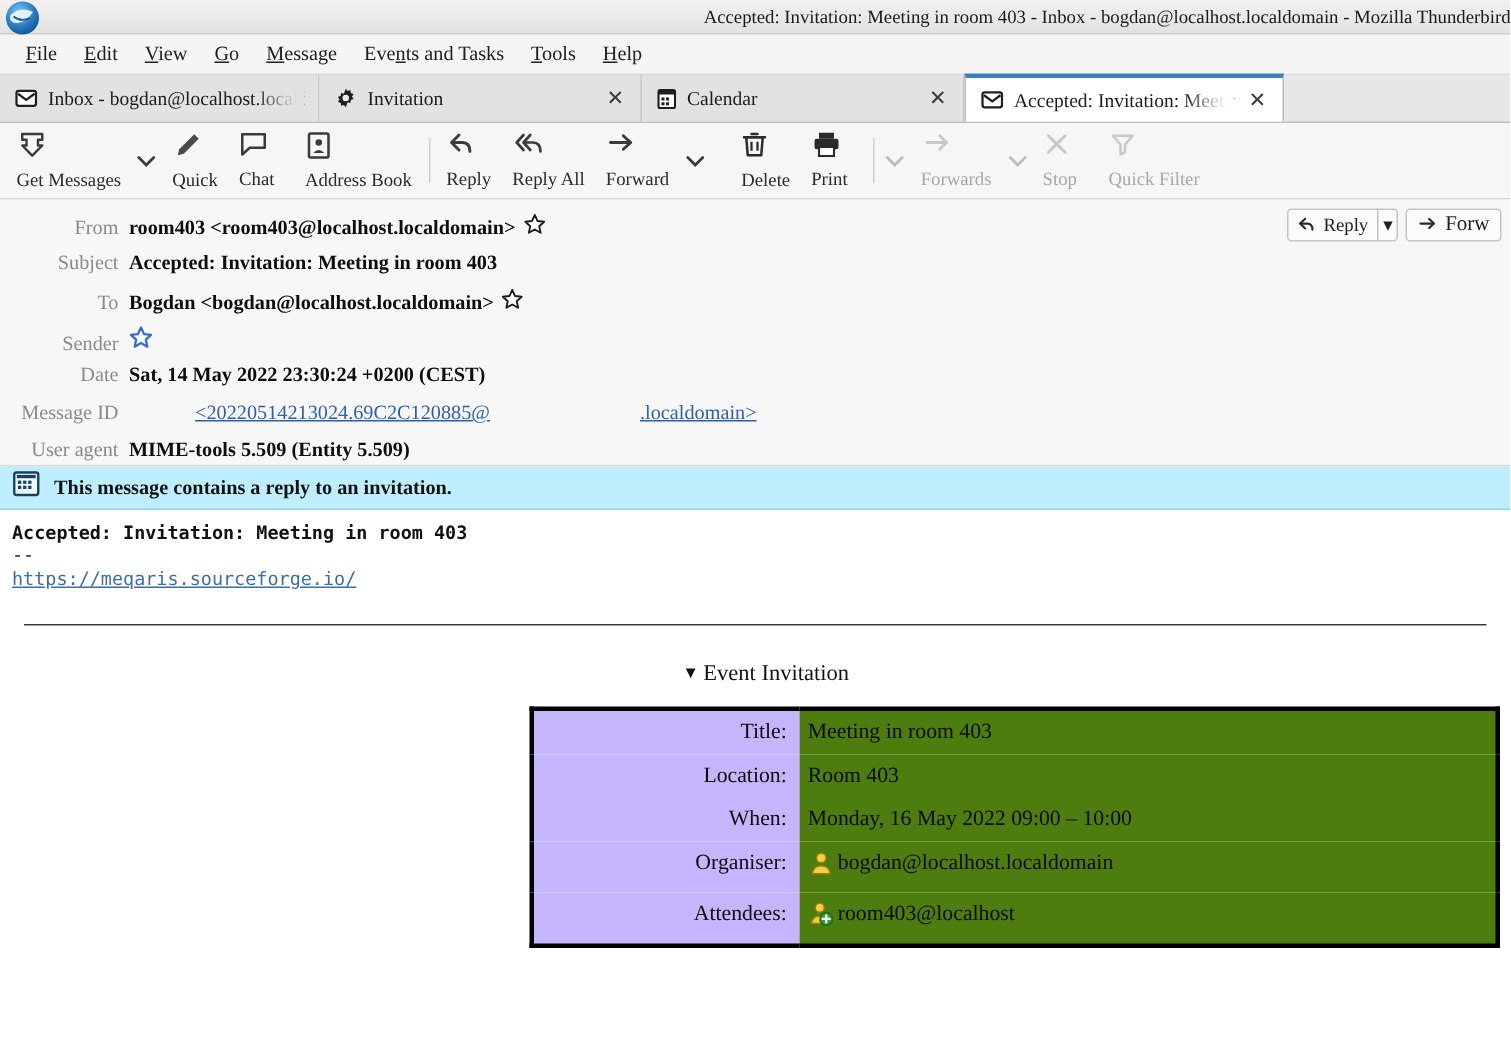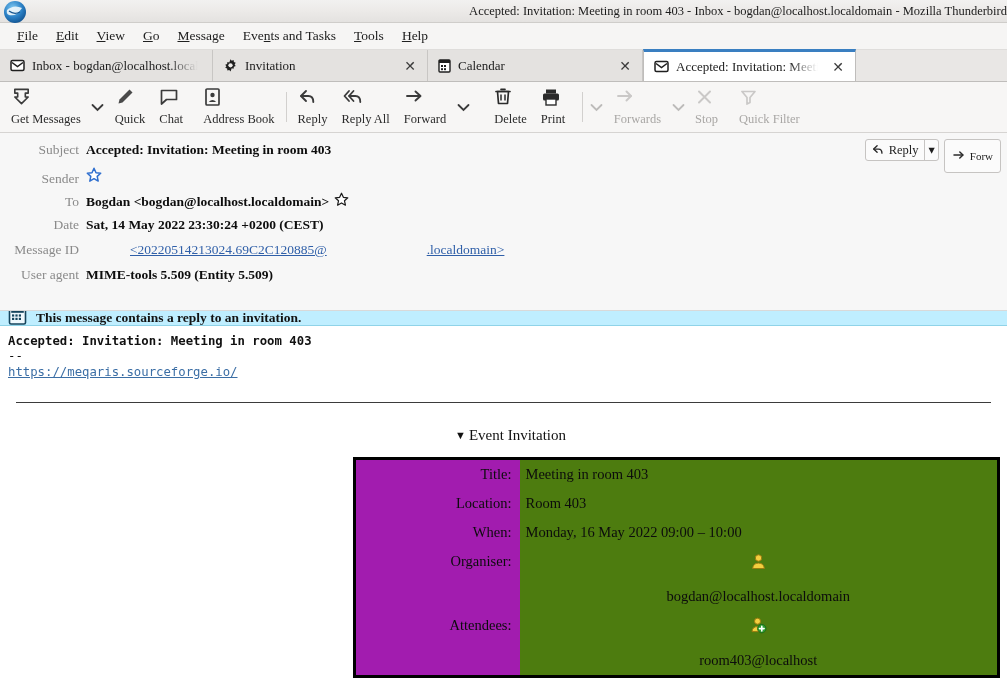--- a/index.html
+++ b/index.html
@@ -201,23 +201,23 @@
     display: flex;
     gap: 5px;
   }
   .hbtn {
     display: flex;
     align-items: center;
     background: #fbfbfb;
     border: 1px solid #c6c4c2;
     border-radius: 3px;
     height: 22px;
-    font-size: 11px;
+    font-size: 14px;
     color: #1e1e1e;
-    padding: 16px 7px;
+    padding: 4px 7px;
     gap: 4px;
     cursor: default;
     white-space: nowrap;
   }
   .hbtn-split {
     display: flex;
     background: #fbfbfb;
     border: 1px solid #c6c4c2;
     border-radius: 3px;
     height: 22px;
@@ -233,21 +233,21 @@
     cursor: default;
   }
   .hbtn-split > .part + .part { border-left: 1px solid #c6c4c2; padding: 0 3px; }
 
   
   .notifybar {
     display: flex;
     align-items: center;
     gap: 9px;
     background: #bfeeff;
-    height: 15px;
+    height: 29px;
     padding: 0 8px;
     border-bottom: 1px solid #8fd3e8;
   }
   .notify-text {
     font-size: 13.5px;
     font-weight: bold;
     color: #121212;
   }
 
   
@@ -298,31 +298,31 @@
     width: 647px;
     background: #ffffff;
   }
   .invite-table td {
     font-size: 14.5px;
     color: #0c0c0c;
     padding: 6px 6px 6px 6px;
     vertical-align: top;
   }
   .invite-table td.k {
-    background: #a21caf;
+    background: #c4b5fd;
     text-align: right;
-    width: 165px;
+    width: 178px;
     white-space: nowrap;
     padding-right: 8px;
   }
   .invite-table td.v {
     background: #4d7c0f;
     padding-left: 6px;
   }
-  .v-inner { display: flex; align-items: center; gap: 14px; flex-direction: column; }
+  .v-inner { display: flex; align-items: flex-start; gap: 3px; }
 </style>
 </head>
 <body>
 
 <div class="titlebar">
   <span class="tb-logo">
     <svg width="26" height="26" viewBox="0 0 26 26">
       <defs>
         <radialGradient id="tbg" cx="40%" cy="32%" r="78%">
           <stop offset="0%" stop-color="#7fc9f2"></stop>
@@ -563,44 +563,55 @@
     </div>
     <div class="hbtn">
       <svg width="14" height="12" viewBox="0 0 14 12">
           <path d="M2 5 h8.5" fill="none" stroke="#2b2b2b" stroke-width="1.5" stroke-linecap="round"></path>
           <path d="M7.8 2 L11 5 L7.8 8" fill="none" stroke="#2b2b2b" stroke-width="1.5" stroke-linecap="round" stroke-linejoin="round"></path>
         </svg>
       <span>Forw</span>
     </div>
   </div>
 
+  <div class="hdr-row">
+    <span class="hdr-label">From</span>
+    <span class="hdr-value">
+      <span>room403 &lt;room403@localhost.localdomain&gt;</span>
+      <span>
+        <svg width="15" height="15" viewBox="0 0 16 16">
+            <path d="M8 1.3 l2 4.4 4.7 .5 -3.5 3.2 1 4.7 -4.2 -2.4 -4.2 2.4 1 -4.7 -3.5 -3.2 4.7 -.5z" fill="#fff" stroke="#1a1a1a" stroke-width="1.3" stroke-linejoin="round"></path>
+          </svg>
+      </span>
+    </span>
+  </div>
 
   <div class="hdr-row">
     <span class="hdr-label">Subject</span>
     <span class="hdr-value">Accepted: Invitation: Meeting in room 403</span>
-  </div>
-
-  <div class="hdr-row">
-    <span class="hdr-label">Sender</span>
-    <span class="hdr-value">
-      <span>
-        <svg width="16" height="16" viewBox="0 0 16 16">
-            <path d="M8 1.3 l2 4.4 4.7 .5 -3.5 3.2 1 4.7 -4.2 -2.4 -4.2 2.4 1 -4.7 -3.5 -3.2 4.7 -.5z" fill="#fff" stroke="#2f6fcf" stroke-width="1.5" stroke-linejoin="round"></path>
-          </svg>
-      </span>
-    </span>
   </div>
 
   <div class="hdr-row">
     <span class="hdr-label">To</span>
     <span class="hdr-value">
       <span>Bogdan &lt;bogdan@localhost.localdomain&gt;</span>
       <span>
         <svg width="15" height="15" viewBox="0 0 16 16">
             <path d="M8 1.3 l2 4.4 4.7 .5 -3.5 3.2 1 4.7 -4.2 -2.4 -4.2 2.4 1 -4.7 -3.5 -3.2 4.7 -.5z" fill="#fff" stroke="#1a1a1a" stroke-width="1.3" stroke-linejoin="round"></path>
+          </svg>
+      </span>
+    </span>
+  </div>
+
+  <div class="hdr-row">
+    <span class="hdr-label">Sender</span>
+    <span class="hdr-value">
+      <span>
+        <svg width="16" height="16" viewBox="0 0 16 16">
+            <path d="M8 1.3 l2 4.4 4.7 .5 -3.5 3.2 1 4.7 -4.2 -2.4 -4.2 2.4 1 -4.7 -3.5 -3.2 4.7 -.5z" fill="#fff" stroke="#2f6fcf" stroke-width="1.5" stroke-linejoin="round"></path>
           </svg>
       </span>
     </span>
   </div>
 
   <div class="hdr-row">
     <span class="hdr-label">Date</span>
     <span class="hdr-value">Sat, 14 May 2022 23:30:24 +0200 (CEST)</span>
   </div>
 

